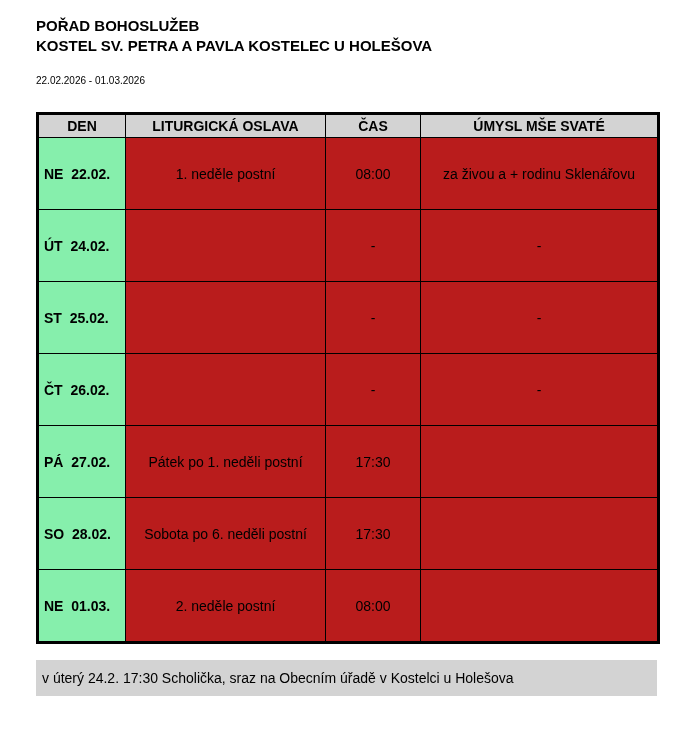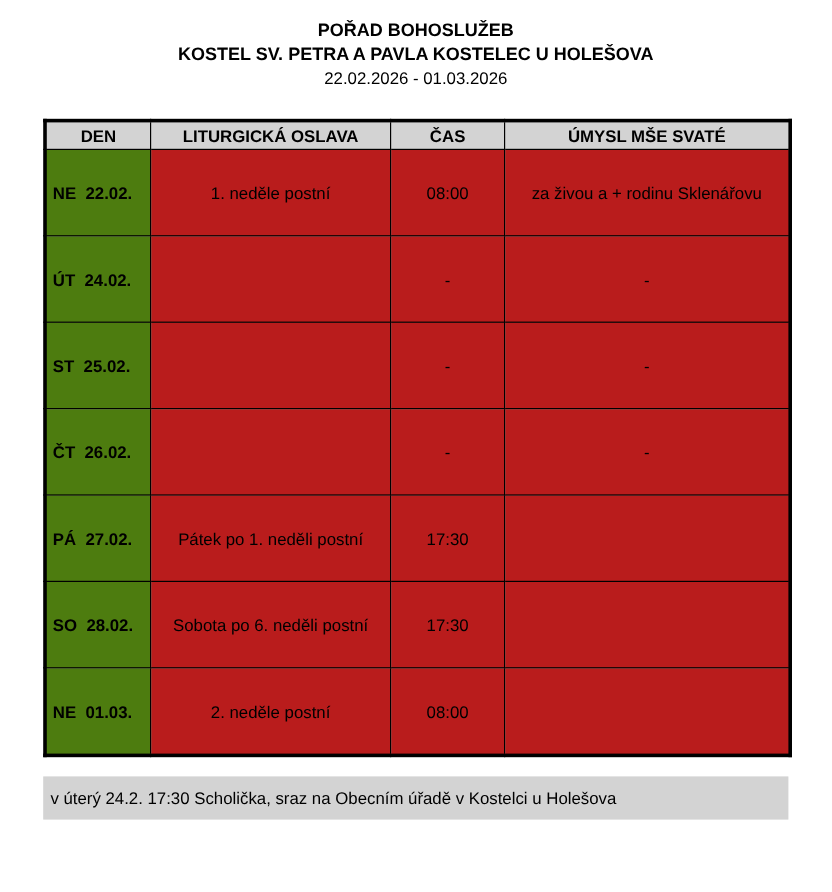--- a/index.html
+++ b/index.html
@@ -9,29 +9,29 @@
     font-family: "Liberation Sans", sans-serif;
     color: #000;
   }
   .page {
     width: 693px;
     height: 743px;
     box-sizing: border-box;
     padding: 16px 36px 0 36px;
     background: #ffffff;
   }
-  .titles { text-align: center; }
+  .titles { }
   .title-main, .title-sub {
     font-weight: bold;
     font-size: 15px;
     line-height: 1.3;
   }
   .title-dates {
-    font-size: 14px;
-    margin-top: 2px;
+    font-size: 10px;
+    margin-top: 20px;
   }
   table.schedule {
     border-collapse: collapse;
     width: 621px;
     margin-top: 26px;
     border: 3px solid #000;
     table-layout: fixed;
   }
   table.schedule th {
     background: #d3d3d3;
@@ -44,21 +44,21 @@
   table.schedule td {
     border: 1px solid #000;
     font-size: 14px;
     text-align: center;
     height: 67px;
     padding: 2px 4px;
     vertical-align: middle;
     background: #b91c1c;
   }
   table.schedule td.den {
-    background: #4d7c0f;
+    background: #86efac;
     font-weight: bold;
     text-align: left;
     white-space: pre;
     padding-left: 5px;
   }
   col.c-den    { width: 88px; }
   col.c-oslava { width: 200px; }
   col.c-cas    { width: 95px; }
   col.c-umysl  { width: 238px; }
   .footer-note {

